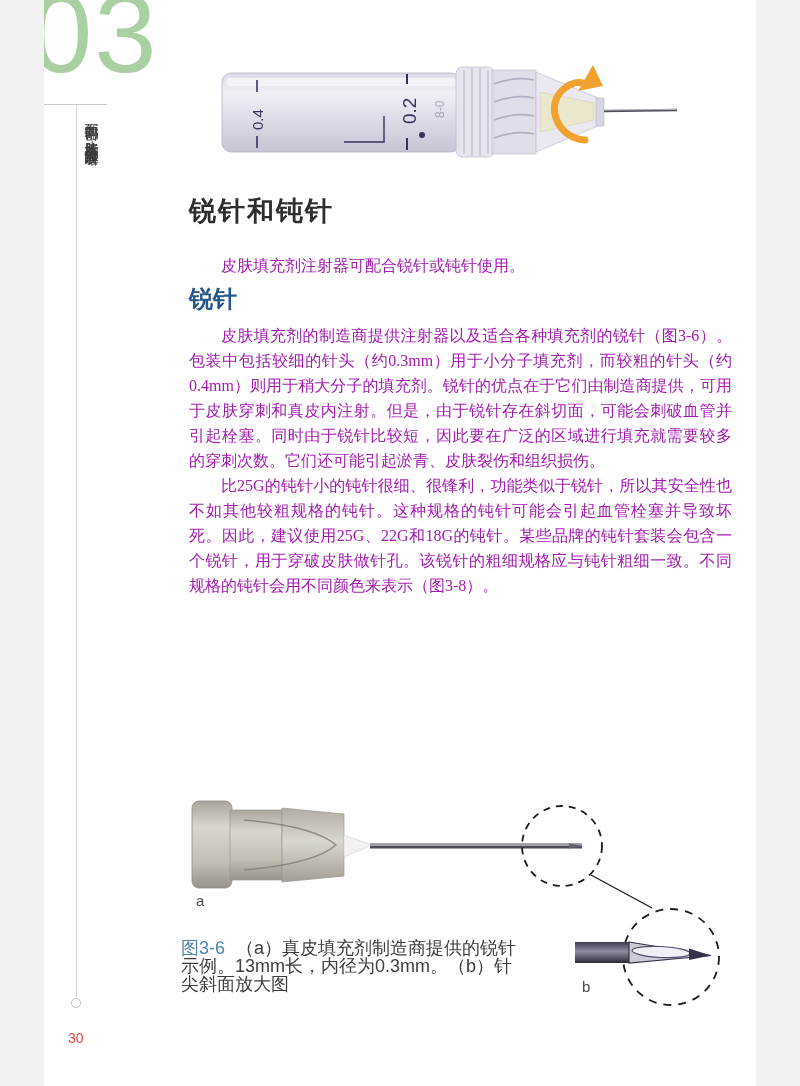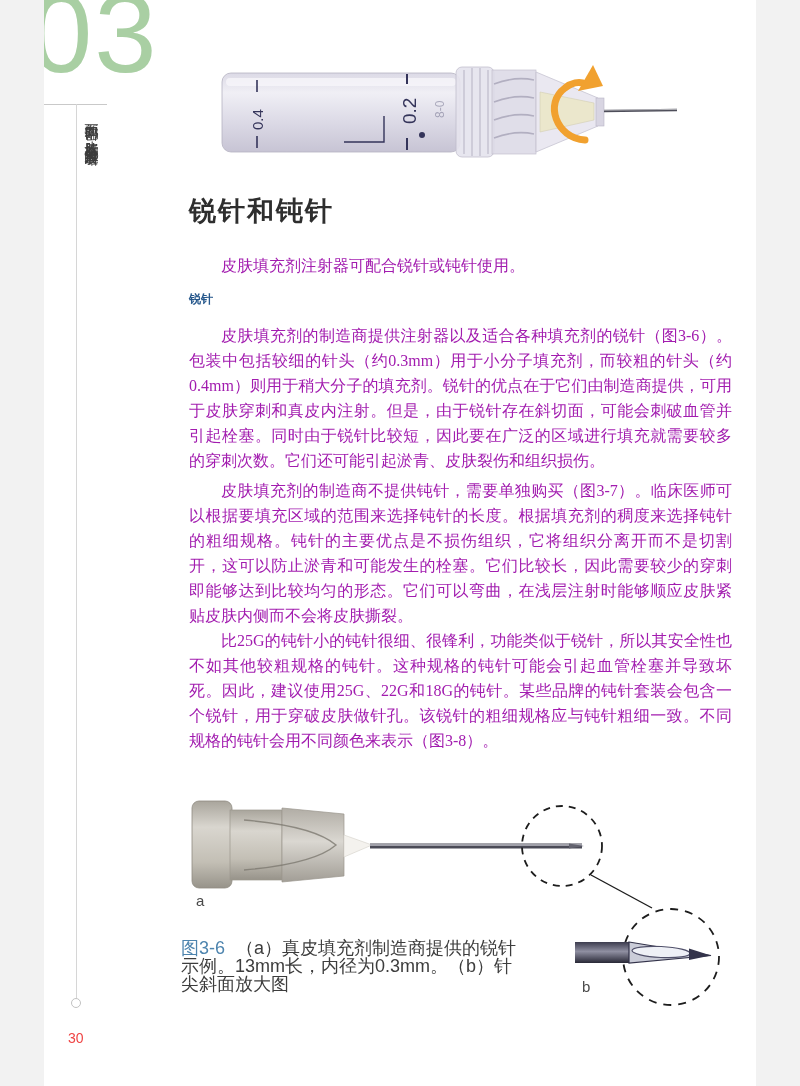--- a/index.html
+++ b/index.html
@@ -20,21 +20,21 @@
   
   .content{position:absolute;left:145px;top:40px;width:543px;}
   .fig-svg{display:block;}
   .caption{margin:5px 0 0;font-size:13px;line-height:16px;color:#3d3d3d;}
   .fig-label{color:#4d84ae;margin-right:11px;}
   .main-title{margin:15px 0 0;font-size:27px;line-height:32px;font-weight:bold;
         color:#2e2e2e;letter-spacing:2px;}
   .body-p{font-family:Liberation Serif, serif;font-size:16px;line-height:25px;
         color:#a21caf;text-align:justify;text-indent:2em;margin:0;}
   .sub-head{margin:0;font-family:"Liberation Serif","DejaVu Serif",serif;font-weight:bold;
-        font-size:12px;line-height:24px;color:#27588c;}
+        font-size:24px;line-height:24px;color:#27588c;}
   .mt26{margin-top:26px;} .mt12{margin-top:12px;} .mt9{margin-top:9px;}
   .mt16{margin-top:16px;} .mt5{margin-top:5px;}
 
   
   .fig36-svg{position:absolute;left:140px;top:796px;}
   .caption36{position:absolute;left:137px;top:939px;width:342px;margin:0;
         font-size:18px;line-height:18px;color:#3d3d3d;}
 
   .page-number{position:absolute;left:24px;top:1030px;font-size:14px;color:#ef4444;}
 </style>
@@ -111,21 +111,20 @@
       </g>
     </svg>
 
 
     <h1 class="main-title">锐针和钝针</h1>
     <p class="body-p mt26">皮肤填充剂注射器可配合锐针或钝针使用。</p>
 
     <h2 class="sub-head mt9">锐针</h2>
     <p class="body-p mt12">皮肤填充剂的制造商提供注射器以及适合各种填充剂的锐针（图3-6）。包装中包括较细的针头（约0.3mm）用于小分子填充剂，而较粗的针头（约0.4mm）则用于稍大分子的填充剂。锐针的优点在于它们由制造商提供，可用于皮肤穿刺和真皮内注射。但是，由于锐针存在斜切面，可能会刺破血管并引起栓塞。同时由于锐针比较短，因此要在广泛的区域进行填充就需要较多的穿刺次数。它们还可能引起淤青、皮肤裂伤和组织损伤。</p>
 
-    <p class="body-p mt5">皮肤填充剂的制造商不提供钝针，需要单独购买（图3-7）。临床医师可以根据要填充区域的范围来选择钝针的长度。根据填充剂的稠度来选择钝针的粗细规格。钝针的主要优点是不损伤组织，它将组织分离开而不是切割开，这可以防止淤青和可能发生的栓塞。它们比较长，因此需要较少的穿刺即能够达到比较均匀的形态。它们可以弯曲，在浅层注射时能够顺应皮肤紧贴皮肤内侧而不会将皮肤撕裂。</p>
     <p class="body-p">比25G的钝针小的钝针很细、很锋利，功能类似于锐针，所以其安全性也不如其他较粗规格的钝针。这种规格的钝针可能会引起血管栓塞并导致坏死。因此，建议使用25G、22G和18G的钝针。某些品牌的钝针套装会包含一个锐针，用于穿破皮肤做针孔。该锐针的粗细规格应与钝针粗细一致。不同规格的钝针会用不同颜色来表示（图3-8）。</p>
   </div>
 
   <svg class="fig36-svg" width="545" height="212" viewBox="0 0 545 212">
     <defs>
       <linearGradient id="hubG" x1="0" y1="0" x2="0" y2="1">
         <stop offset="0" stop-color="#a9a59c"></stop>
           <stop offset="0.3" stop-color="#d9d6cf"></stop>
         <stop offset="0.7" stop-color="#c3bfb5"></stop>
           <stop offset="1" stop-color="#97938a"></stop>

